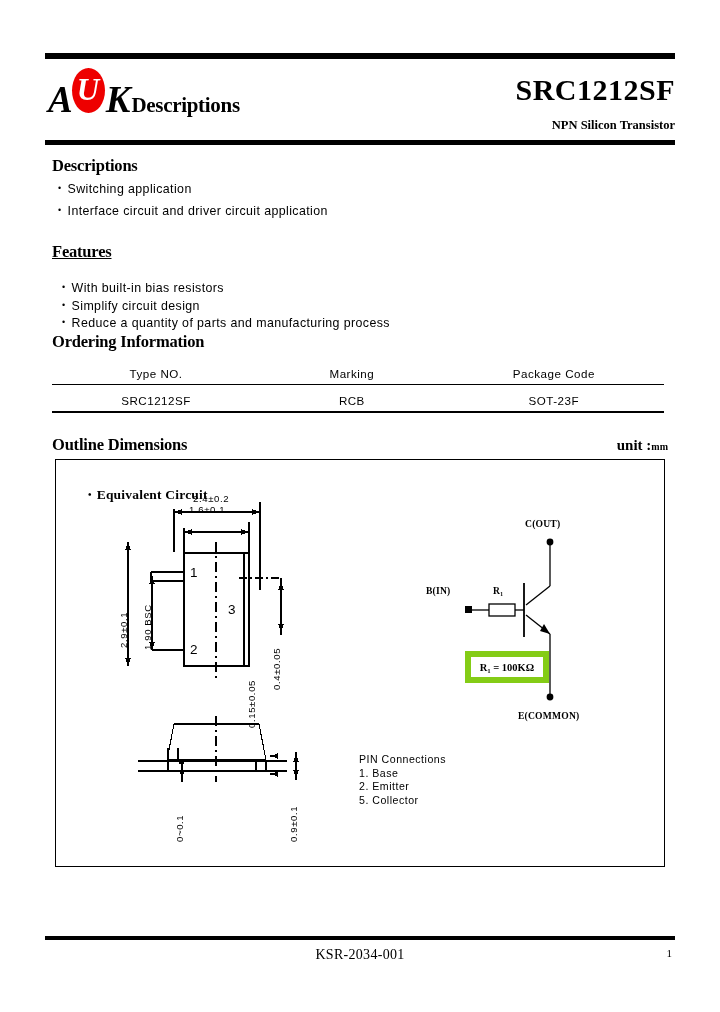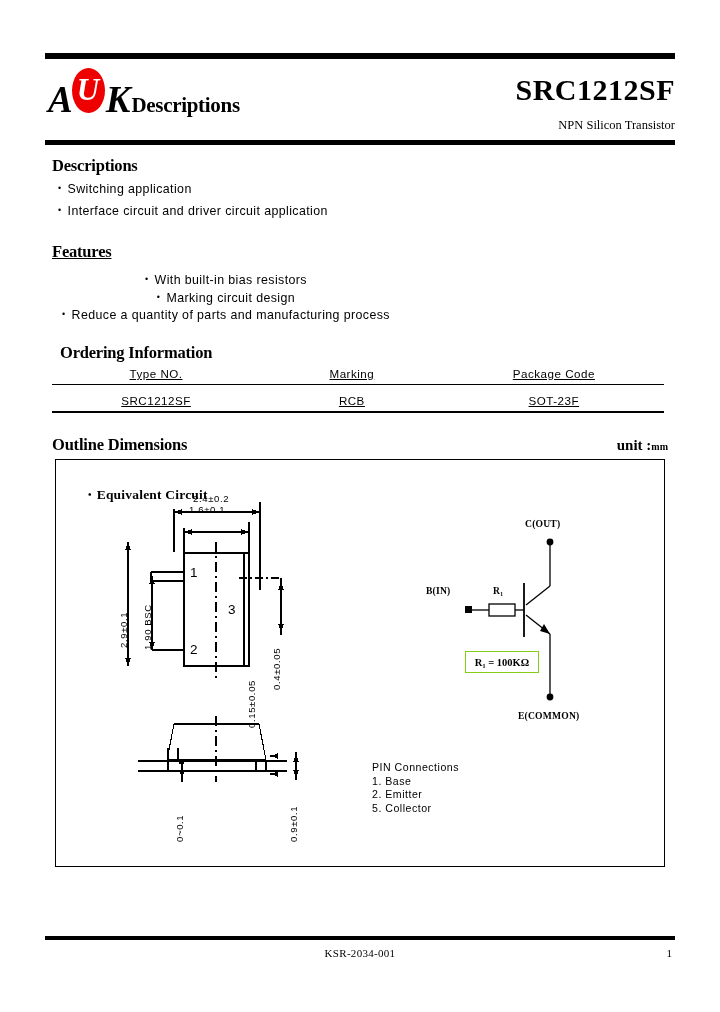--- a/index.html
+++ b/index.html
@@ -92,21 +92,21 @@
     font-size: 30px;
     line-height: 32px;
     letter-spacing: 0.5px;
     text-align: right;
   }
   #part-subtitle {
     position: absolute;
     right: 45px;
     top: 118px;
     font-family: "Liberation Serif", serif;
-    font-weight: normal;
+    font-weight: bold;
     font-size: 12.5px;
     line-height: 14px;
     text-align: right;
   }
 
   
   .section-head {
     position: absolute;
     font-family: "Liberation Serif", serif;
     font-weight: bold;
@@ -132,37 +132,36 @@
   .bullet-list li::before {
     content: "\2022";
     font-size: 9px;
     vertical-align: 2px;
     margin-right: 6px;
   }
 
   #desc-head { left: 52px; top: 157px; }
   #desc-list { left: 58px; top: 178px; }
   #feat-head { left: 52px; top: 243px; text-decoration: underline; }
-  #feat-list { left: 62px; top: 271px; line-height: 16.5px; text-align: center; }
+  #feat-list { left: 62px; top: 279px; line-height: 16.5px; }
 
   
-  #order-head { left: 52px; top: 344px; margin-left: 8px; }
+  #order-head { left: 52px; top: 333px; }
   #order-table {
     position: absolute;
     left: 52px;
     top: 366px;
     width: 612px;
     font-family: "Liberation Sans", sans-serif;
     font-size: 11.6px;
     letter-spacing: 0.5px;
   }
   #order-table table {
     border-collapse: collapse;
     width: 100%;
-    text-decoration: underline;
   }
   #order-table th {
     font-weight: normal;
     padding: 1px 0 4px 0;
     border-bottom: 1.6px solid #000;
     text-align: center;
   }
   #order-table td {
     padding: 9px 0 3px 0;
     text-align: center;
@@ -266,40 +265,40 @@
     letter-spacing: 0.2px;
     white-space: nowrap;
   }
 
   #r1-box {
     position: absolute;
     left: 521px;
     top: 650px;
     width: 72px;
     height: 20px;
-    border: 1px solid #84cc16;
+    border: 6px solid #84cc16;
     display: flex;
     align-items: center;
     justify-content: center;
     font-family: "Liberation Serif", serif;
     font-weight: bold;
     font-size: 10.5px;
     background: #fff;
     white-space: nowrap;
   }
 
   
   #footer-code {
     position: absolute;
     left: 0;
     right: 0;
     top: 947px;
     text-align: center;
     font-family: "Liberation Serif", serif;
-    font-size: 11px;
+    font-size: 14px;
     letter-spacing: 0.3px;
   }
   #footer-page {
     position: absolute;
     right: 48px;
     top: 947px;
     font-family: "Liberation Serif", serif;
     font-size: 11px;
   }
 </style>
@@ -330,21 +329,21 @@
     <ul>
       <li>Switching application</li>
       <li>Interface circuit and driver circuit application</li>
     </ul>
   </div>
 
   <div id="feat-head" class="section-head">Features</div>
   <div id="feat-list" class="bullet-list">
     <ul>
       <li>With built-in bias resistors</li>
-      <li>Marking circuit design</li>
+      <li>Simplify circuit design</li>
       <li>Reduce a quantity of parts and manufacturing process</li>
     </ul>
   </div>
 
   <div id="order-head" class="section-head">Ordering Information</div>
   <div id="order-table">
     <table>
       <thead>
         <tr>
           <th class="c1">Type NO.</th>
@@ -489,21 +488,21 @@
 
     <span class="node-label" style="left:469px; top:58px;">C(OUT)</span>
     <span class="node-label" style="left:370px; top:125px;">B(IN)</span>
     <span class="node-label" style="left:437px; top:125px;">R₁</span>
     <span class="node-label" style="left:462px; top:250px;">E(COMMON)</span>
 
     <div id="r1-box" style="left:409px; top:191px;">
       <span>R₁ = 100KΩ</span>
     </div>
 
-    <div id="pin-conn" style="left:316px; top:293px;margin-top:8px;">
+    <div id="pin-conn" style="left:303px; top:293px;">
       <div>PIN Connections</div>
       <div>1. Base</div>
       <div>2. Emitter</div>
       <div>5. Collector</div>
     </div>
   </div>
 
   <div id="footer-rule" class="rule-thick"></div>
   <div id="footer-code">KSR-2034-001</div>
   <div id="footer-page">1</div>

